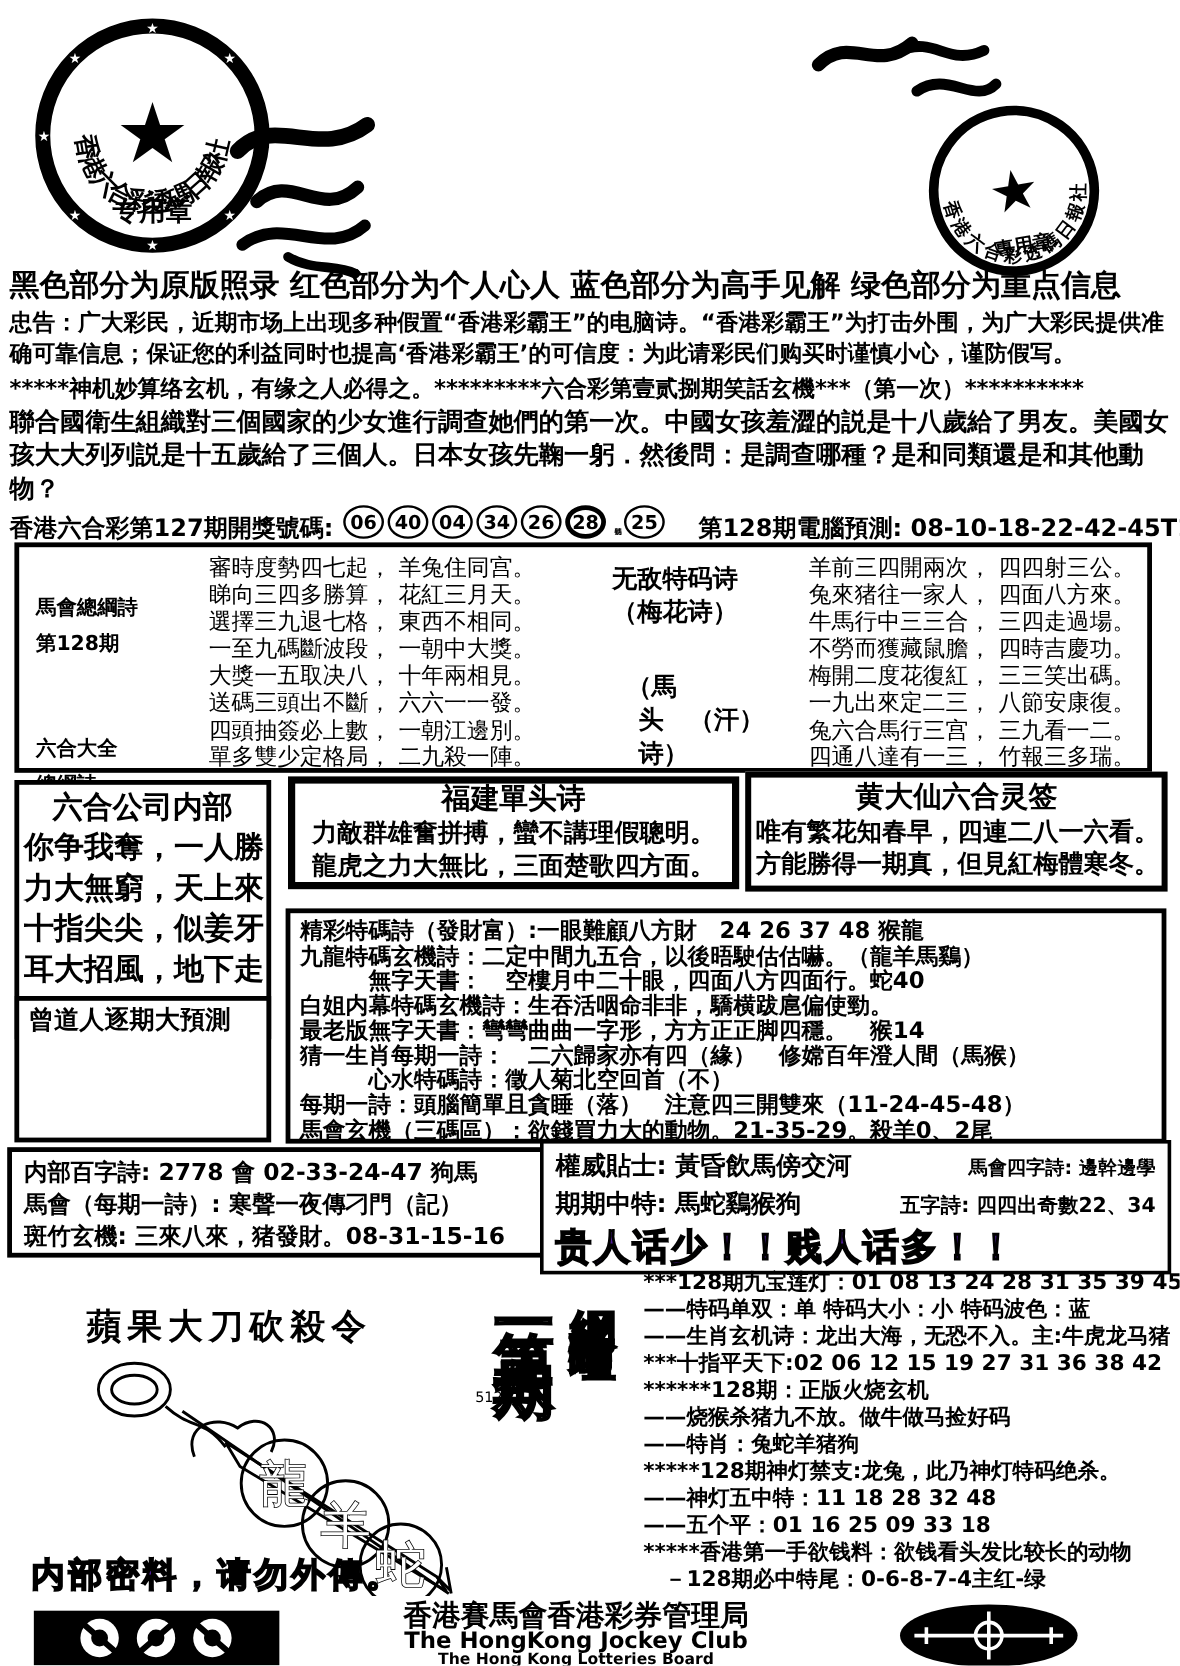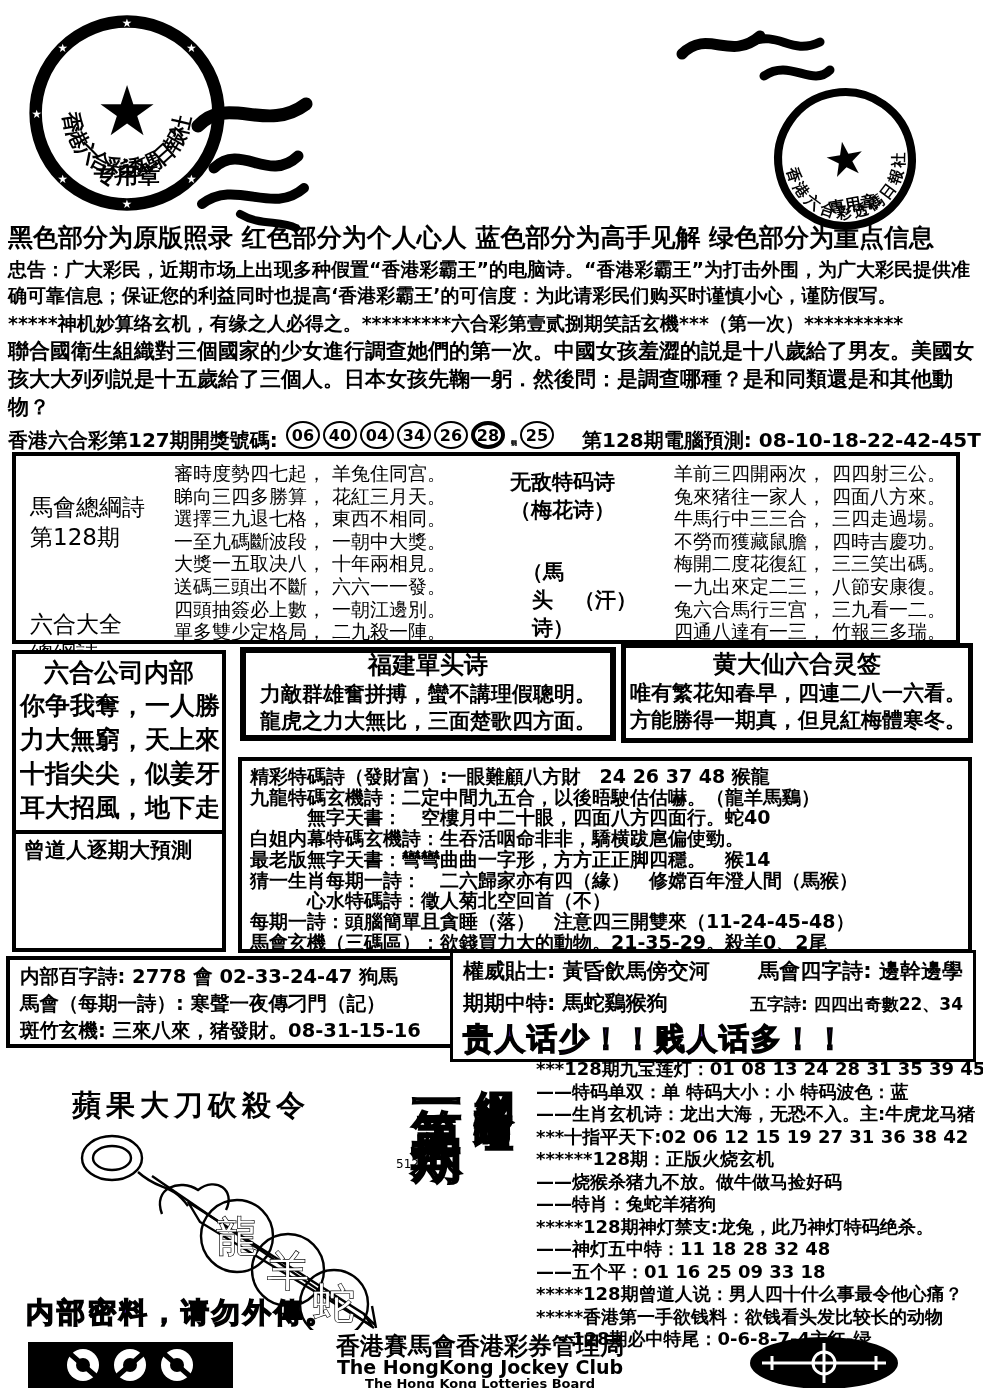--- a/index.html
+++ b/index.html
@@ -16,21 +16,21 @@
   .vert{writing-mode:vertical-rl;text-orientation:upright}
   
   .balls{display:flex;align-items:center;gap:3px}
   .ball{display:inline-flex;align-items:center;justify-content:center;
         width:34px;height:28px;border:2px solid #000;border-radius:50%;
         font-size:16px;font-weight:bold;background:#fff}
   .ball.special{border-width:4px}
   .sp-label{writing-mode:vertical-rl;text-orientation:upright;font-size:6px;line-height:1;width:9px;display:inline-block}
   
   .poem li{font-size:19px;line-height:22.6px;white-space:nowrap}
-  .mtitle div{font-size:23px;font-weight:normal;line-height:30px;white-space:nowrap}
+  .mtitle div{font-size:17px;font-weight:bold;line-height:30px;white-space:nowrap}
   .midtitle div{font-size:21px;font-weight:bold;line-height:28px;white-space:nowrap}
   .company-lines li{font-size:25px;font-weight:bold;line-height:34px;white-space:nowrap}
   .center-lines li{font-size:21px;font-weight:bold;line-height:27px;text-align:center;white-space:nowrap}
   .speclines li{font-size:19px;line-height:20.7px;white-space:pre;font-weight:bold}
   .zlines li{font-size:20px;font-weight:bold;line-height:24px;white-space:nowrap}
   .ilines li{font-size:19.5px;font-weight:bold;line-height:27px;white-space:nowrap}
   .flines li{font-size:18px;line-height:22.5px;white-space:nowrap;font-weight:bold}
   .boxtitle{font-weight:bold;text-align:center}
 </style>
 </head>
@@ -201,21 +201,21 @@
 
   <li>内部百字詩: 2778 會 02-33-24-47 狗馬</li>
       <li>馬會（每期一詩）: 寒聲一夜傳刁門（記）</li>
       <li>斑竹玄機: 三來八來，猪發財。08-31-15-16</li>
     </ul>
 </div>
 
 <div class="abs" style="left:450px;top:950px;width:526px;height:112px;border:3px solid #000;background:#fff;padding:4px 10px">
   <div style="display:flex;justify-content:space-between;align-items:baseline">
     <span class="b nw" style="font-size:21px">權威貼士: 黃昏飲馬傍交河</span>
-    <span class="b nw" style="font-size:21px">馬會四字詩: 邊幹邊學</span>
+    <span class="b nw" style="font-size:16px">馬會四字詩: 邊幹邊學</span>
   </div>
   <div style="display:flex;justify-content:space-between;align-items:baseline;margin-top:4px">
     <span class="b nw" style="font-size:21px">期期中特: 馬蛇鷄猴狗</span>
     <span class="b nw" style="font-size:17px">五字詩: 四四出奇數22、34</span>
   </div>
   <div class="outline-sm nw" style="font-size:30px;letter-spacing:2px;margin-top:2px">贵人话少！！贱人话多！！</div>
 </div>
 
 <div class="abs b nw" style="left:72px;top:1086px;font-size:29px;letter-spacing:5px">蘋果大刀砍殺令</div>
 
@@ -250,21 +250,20 @@
 <li>***128期九宝莲灯：01 08 13 24 28 31 35 39 45 。</li>
     <li>——特码单双：单 特码大小：小 特码波色：蓝</li>
     <li>——生肖玄机诗：龙出大海，无恐不入。主:牛虎龙马猪</li>
     <li>***十指平天下:02 06 12 15 19 27 31 36 38 42</li>
     <li>******128期：正版火烧玄机</li>
     <li>——烧猴杀猪九不放。做牛做马捡好码</li>
     <li>——特肖：兔蛇羊猪狗</li>
     <li>*****128期神灯禁支:龙兔，此乃神灯特码绝杀。</li>
     <li>——神灯五中特：11 18 28 32 48</li>
     <li>——五个平：01 16 25 09 33 18</li>
-    <li>*****128期曾道人说：男人四十什么事最令他心痛？</li>
     <li>*****香港第一手欲钱料：欲钱看头发比较长的动物</li>
     <li>　－128期必中特尾：0-6-8-7-4主红-绿</li>
   </ul>
 
 <svg class="abs" style="left:28px;top:1342px" width="205" height="46" viewBox="0 0 205 46">
   <rect x="0" y="0" width="205" height="46" fill="#000"></rect>
   <g>
     <circle cx="55" cy="23" r="16" fill="#fff"></circle>
       <circle cx="55" cy="23" r="7" fill="#000"></circle>
     <circle cx="102" cy="23" r="16" fill="#fff"></circle>

